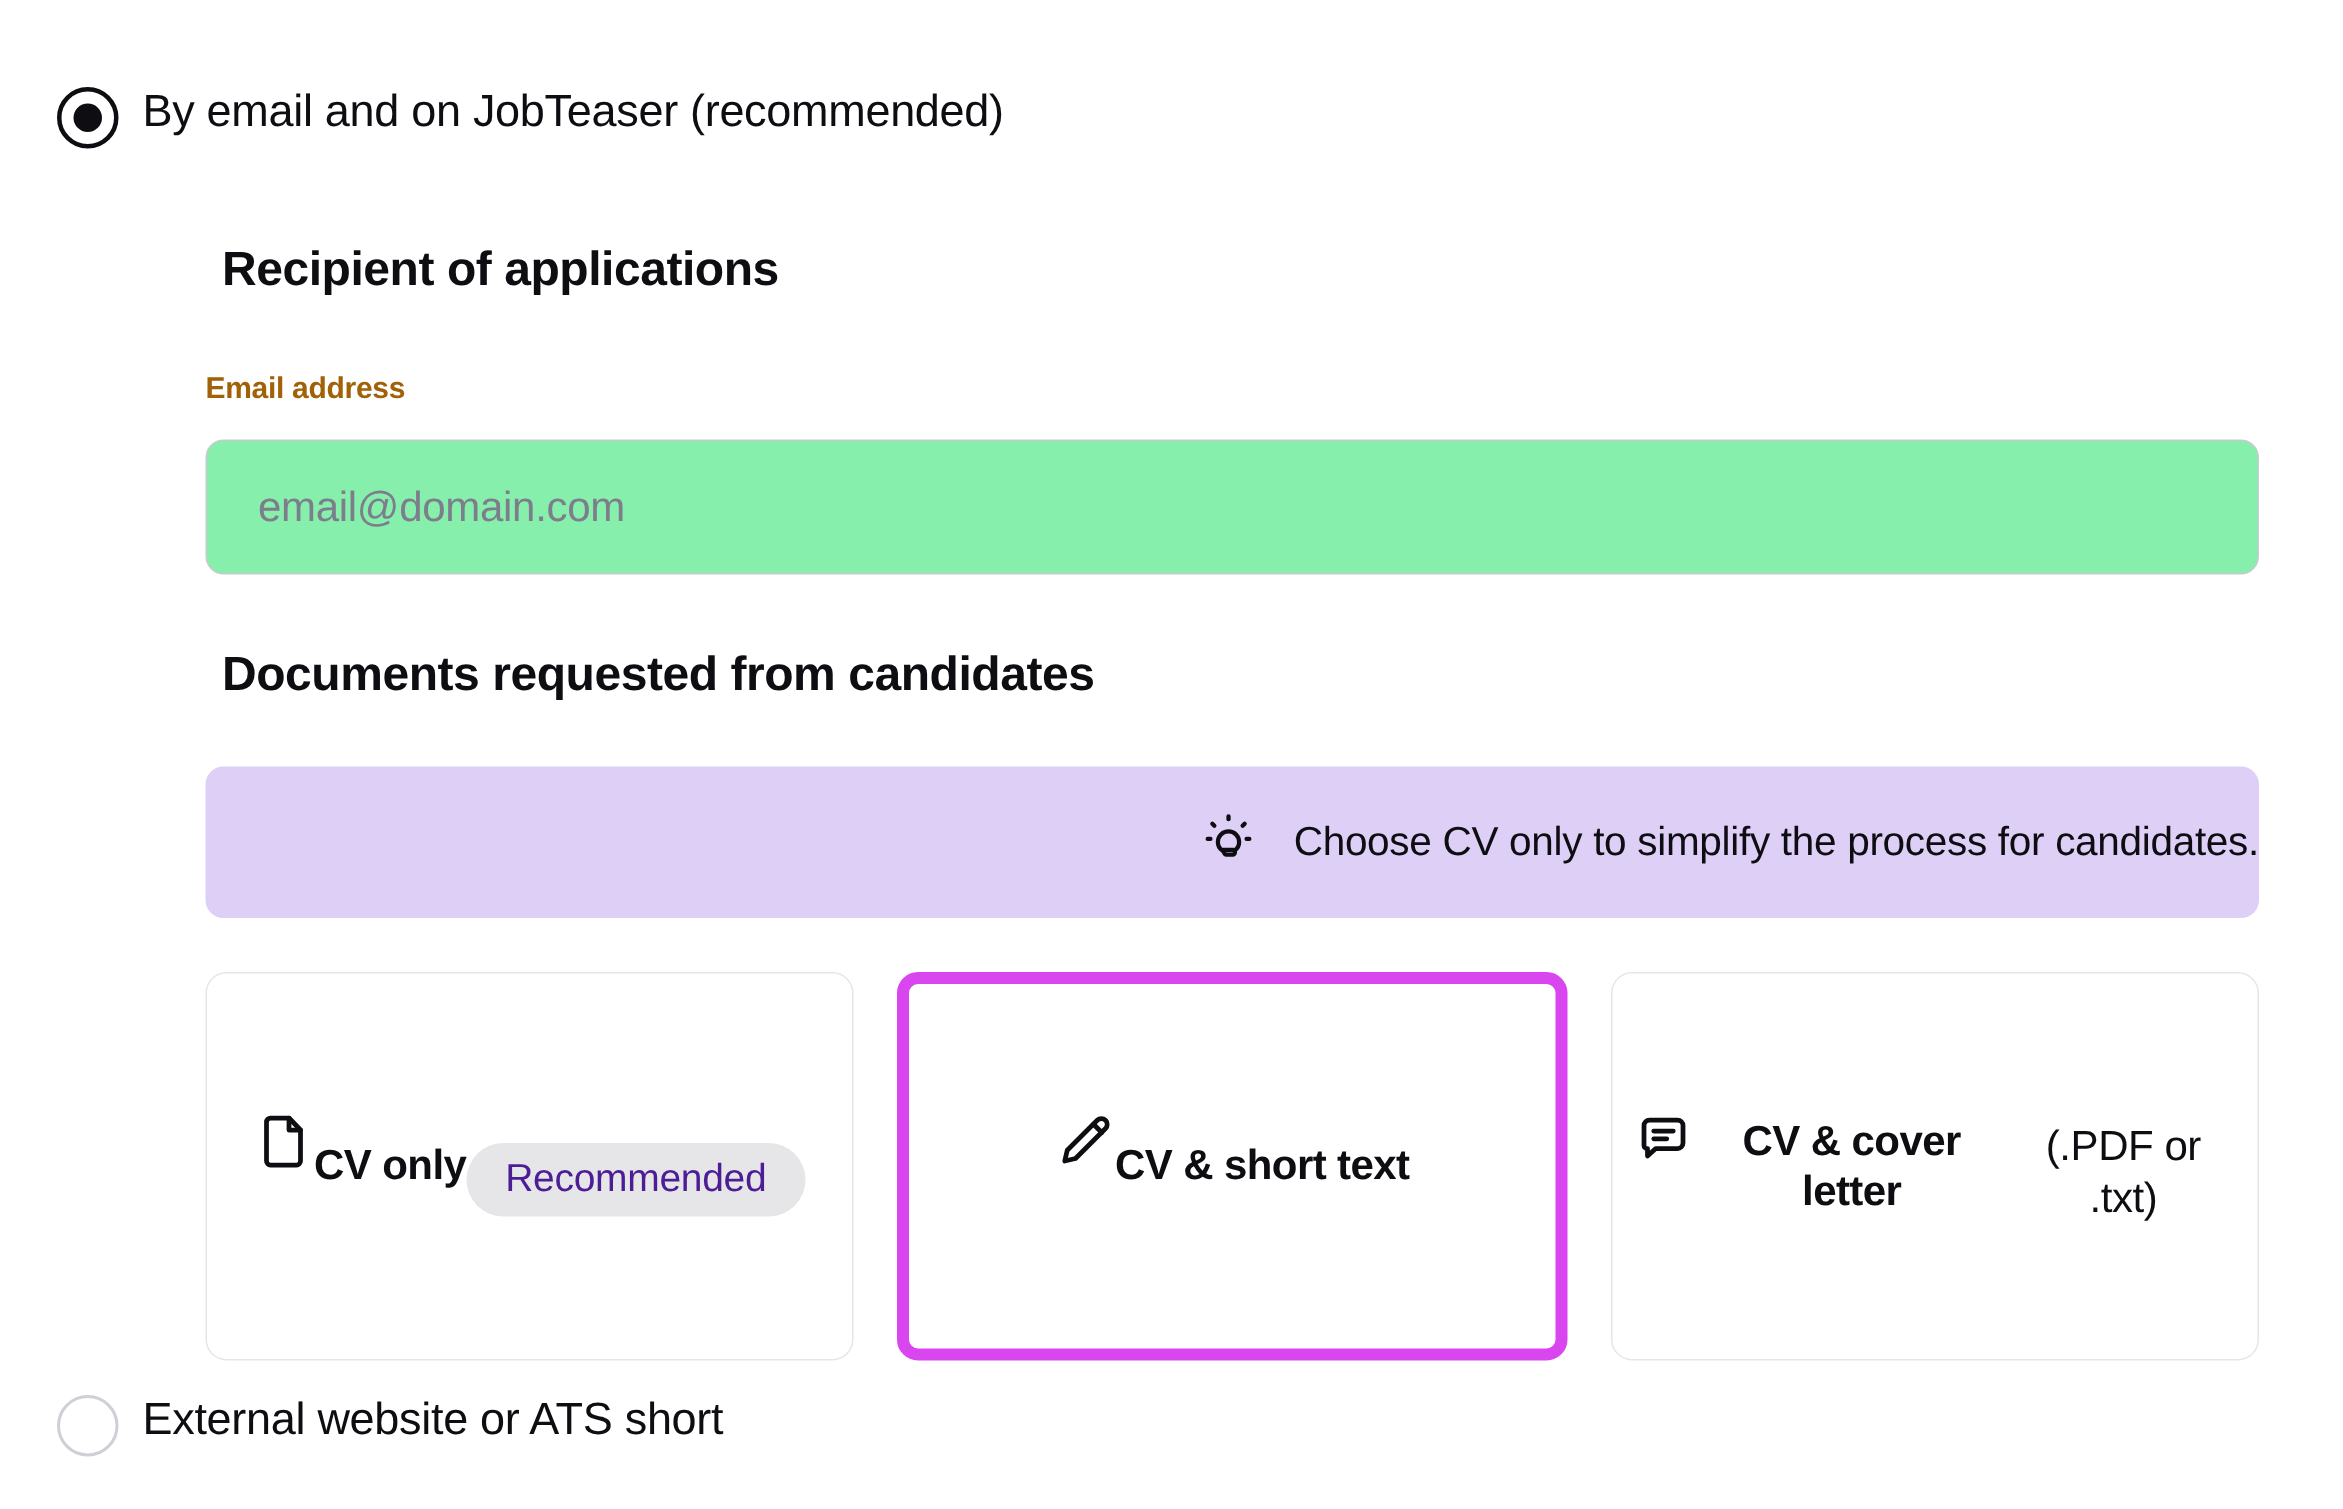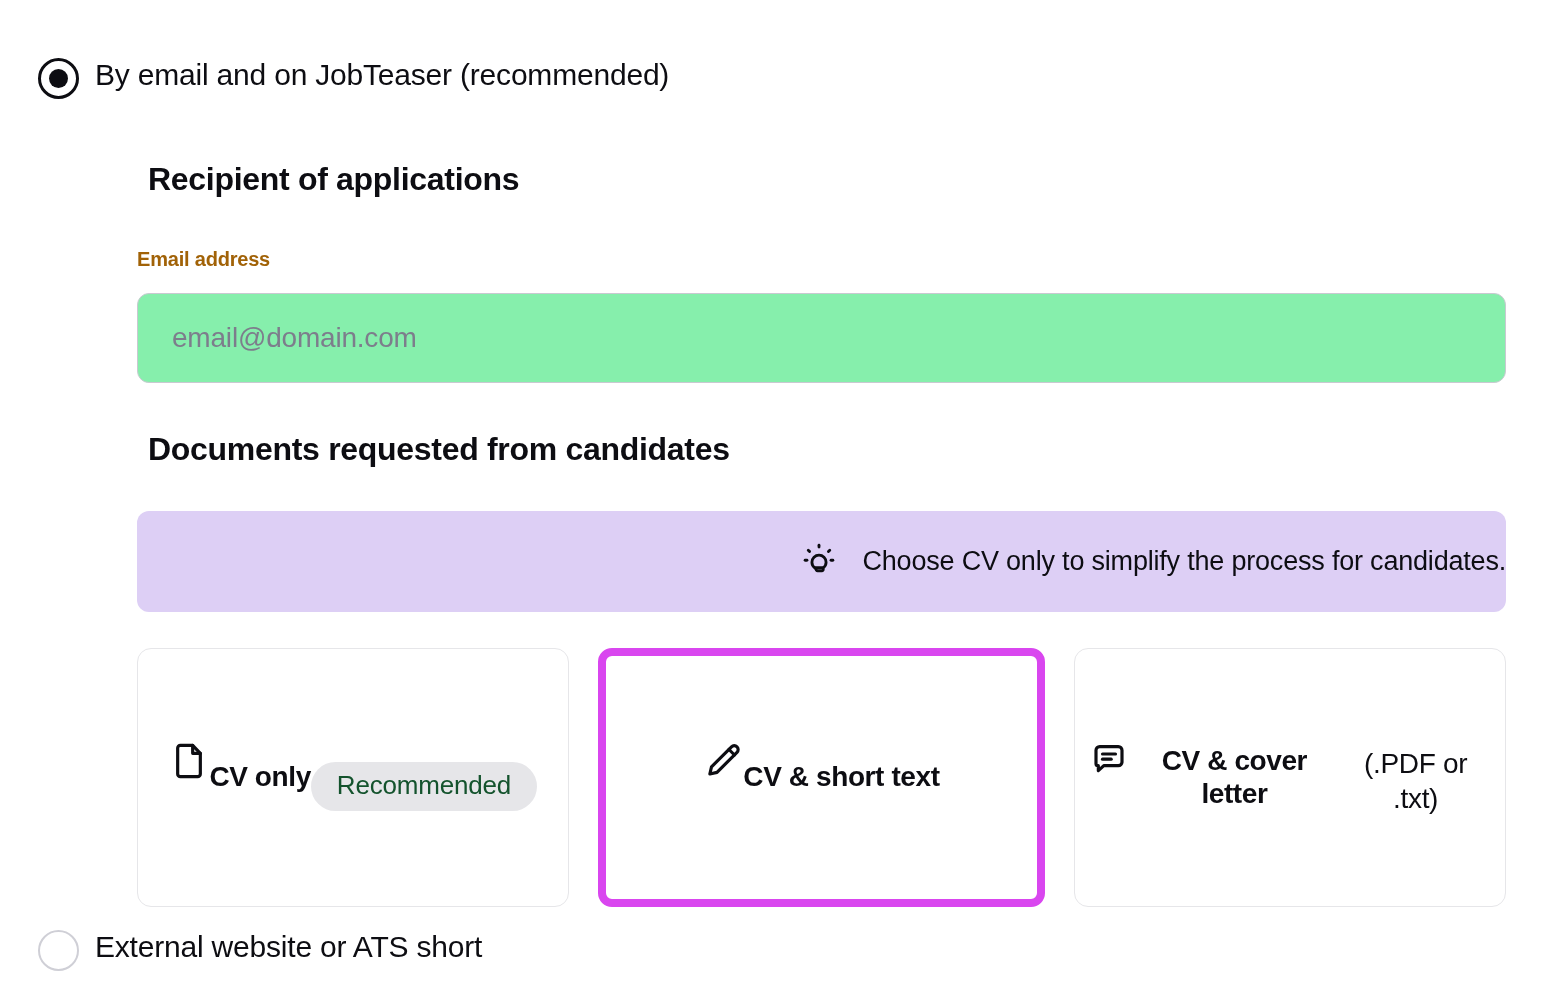--- a/index.html
+++ b/index.html
@@ -176,21 +176,21 @@
     font-weight: 400;
     letter-spacing: -0.3px;
     color: #0d0d12;
     text-align: center;
     line-height: 1.25;
     margin-top: 6px;
   }
   .badge {
     margin-top: 18px;
     background: #e6e6e9;
-    color: #14532d;
+    color: #4c1d95;
     font-size: 26px;
     letter-spacing: -0.2px;
     border-radius: 999px;
     padding: 9px 26px 11px 26px;
     line-height: 1.1;
   }
 </style>
 </head>
 <body>
 

